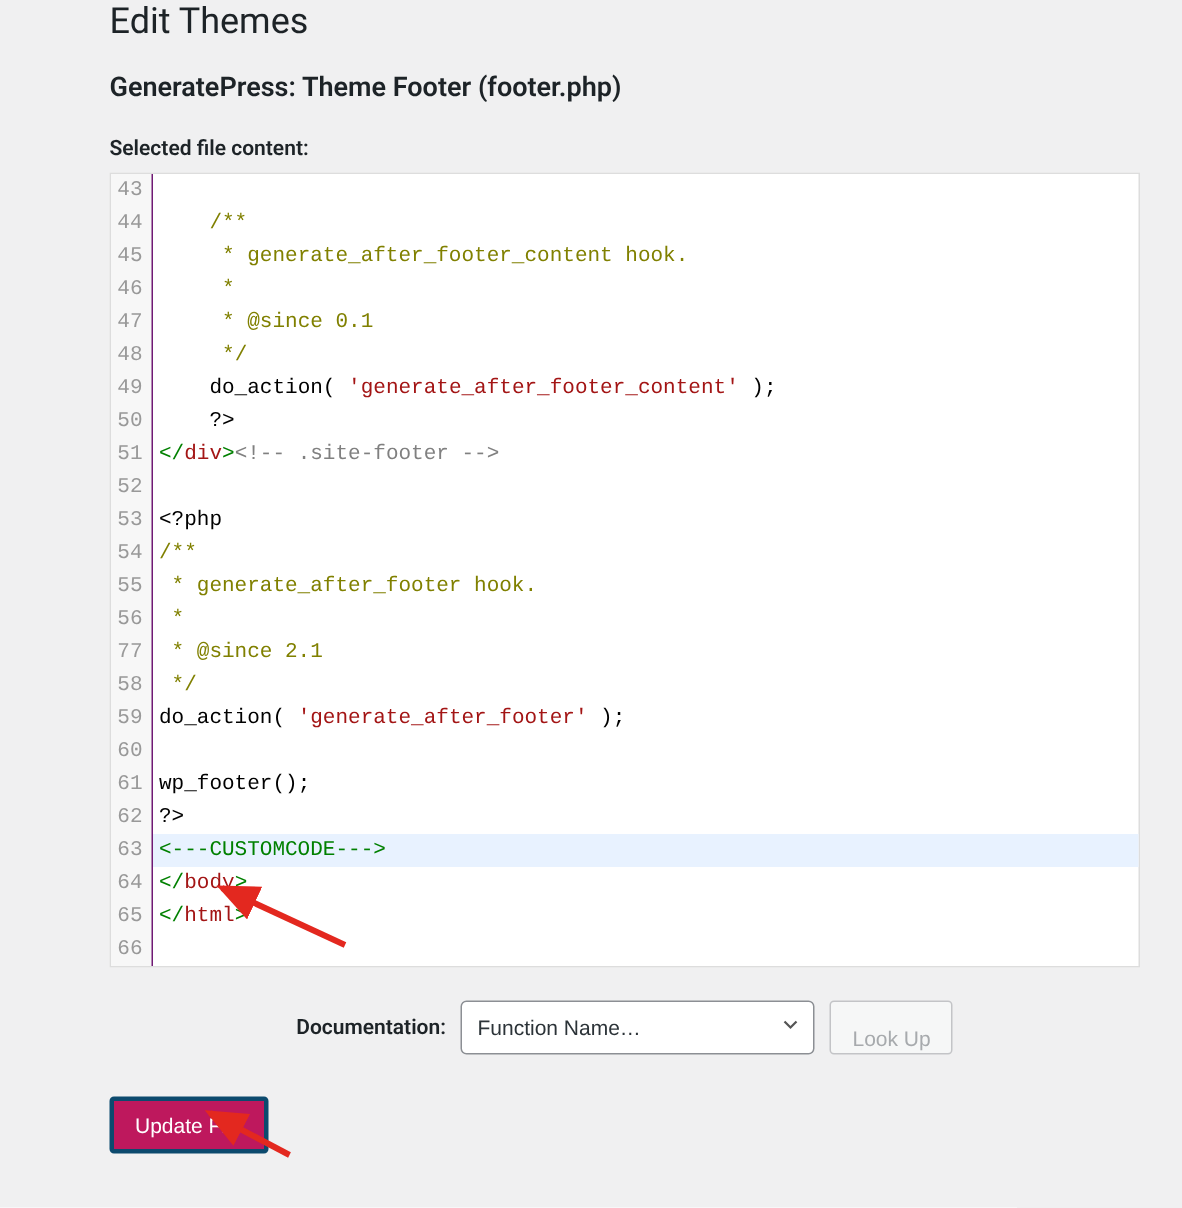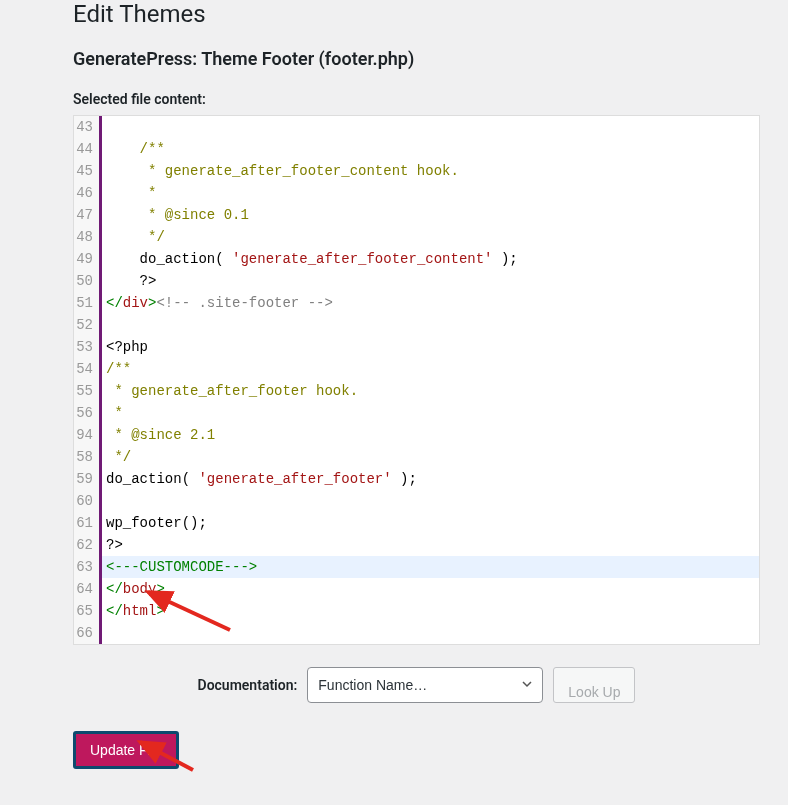--- a/index.html
+++ b/index.html
@@ -44,21 +44,21 @@
     font-size: 14px;
     line-height: 22px;
     display: flex;
     overflow: hidden;
   }
   .gutter {
     background: #f7f7f7;
     color: #999;
     text-align: right;
     padding: 0 6px 0 2px;
-    border-right: 3px solid #701a75;
+    border-right: 1px solid #701a75;
     user-select: none;
     min-width: 28px;
   }
   .gutter div { height: 22px; }
   .code {
     flex: 1;
     padding-left: 4px;
     white-space: pre;
     position: relative;
   }
@@ -150,21 +150,21 @@
         <div>47</div>
         <div>48</div>
         <div>49</div>
         <div>50</div>
         <div>51</div>
         <div>52</div>
         <div>53</div>
         <div>54</div>
         <div>55</div>
         <div>56</div>
-        <div>94</div>
+        <div>77</div>
         <div>58</div>
         <div>59</div>
         <div>60</div>
         <div>61</div>
         <div>62</div>
         <div>63</div>
         <div>64</div>
         <div>65</div>
         <div>66</div>
       </div>

